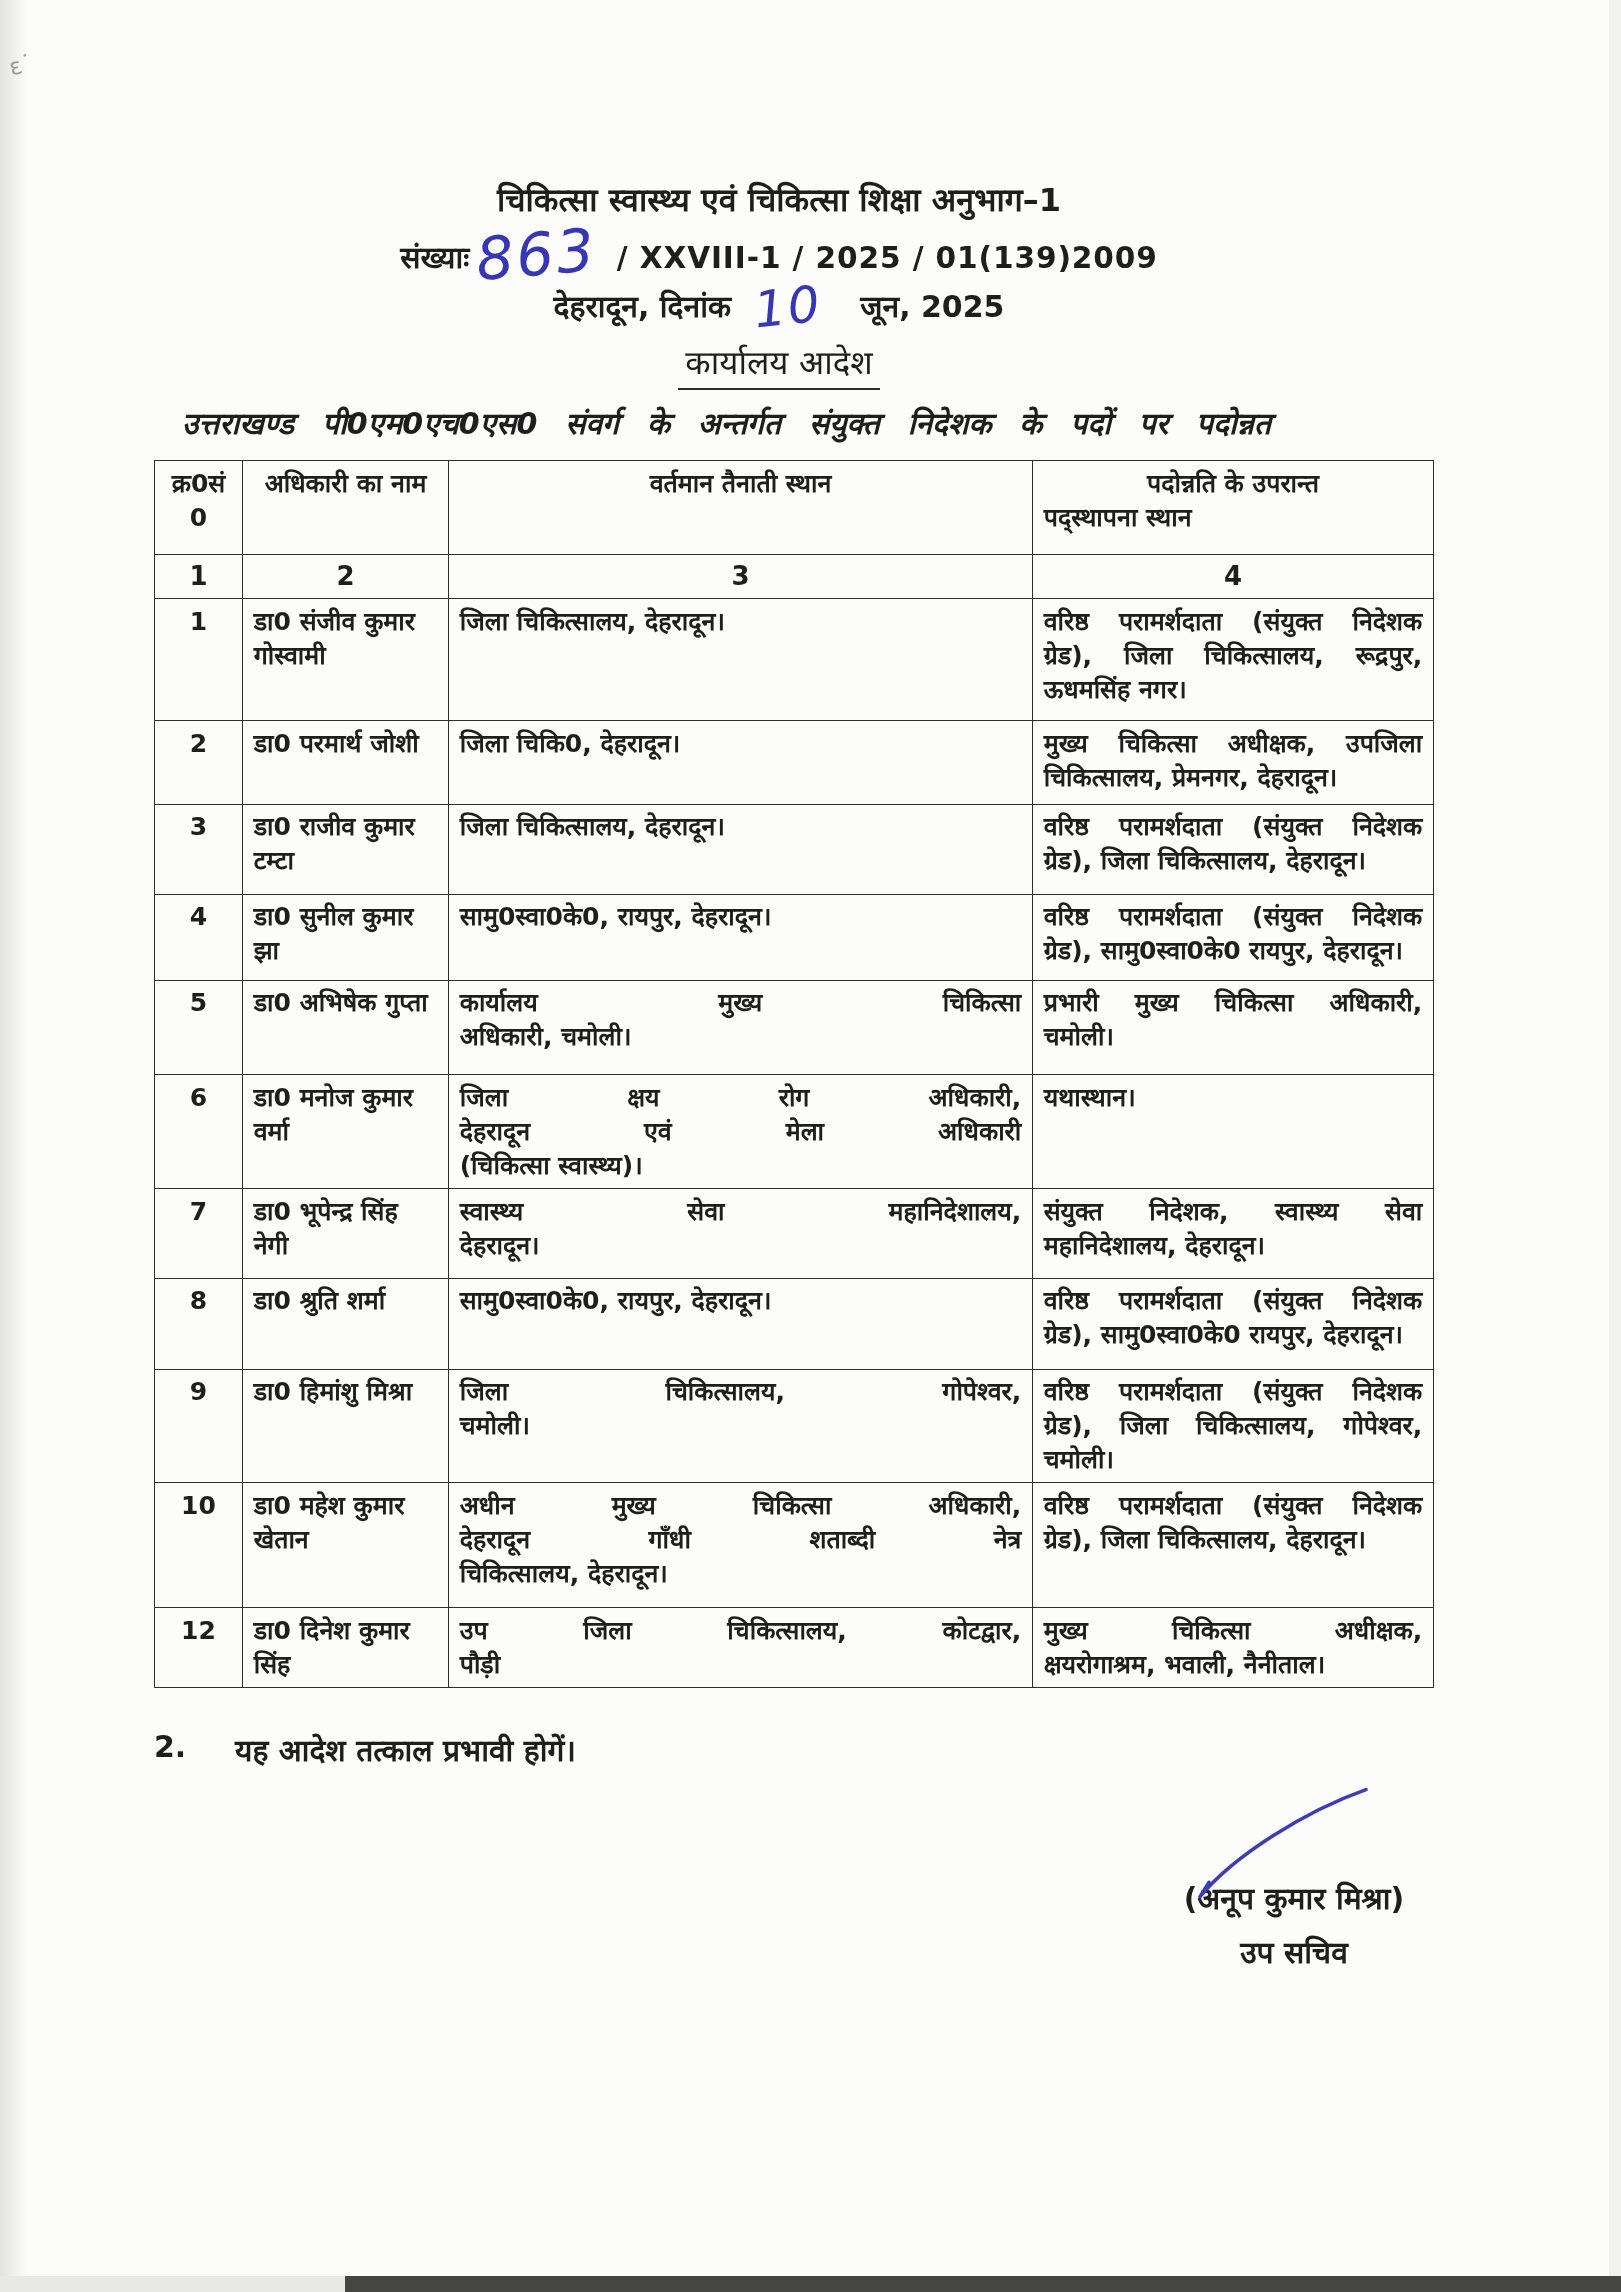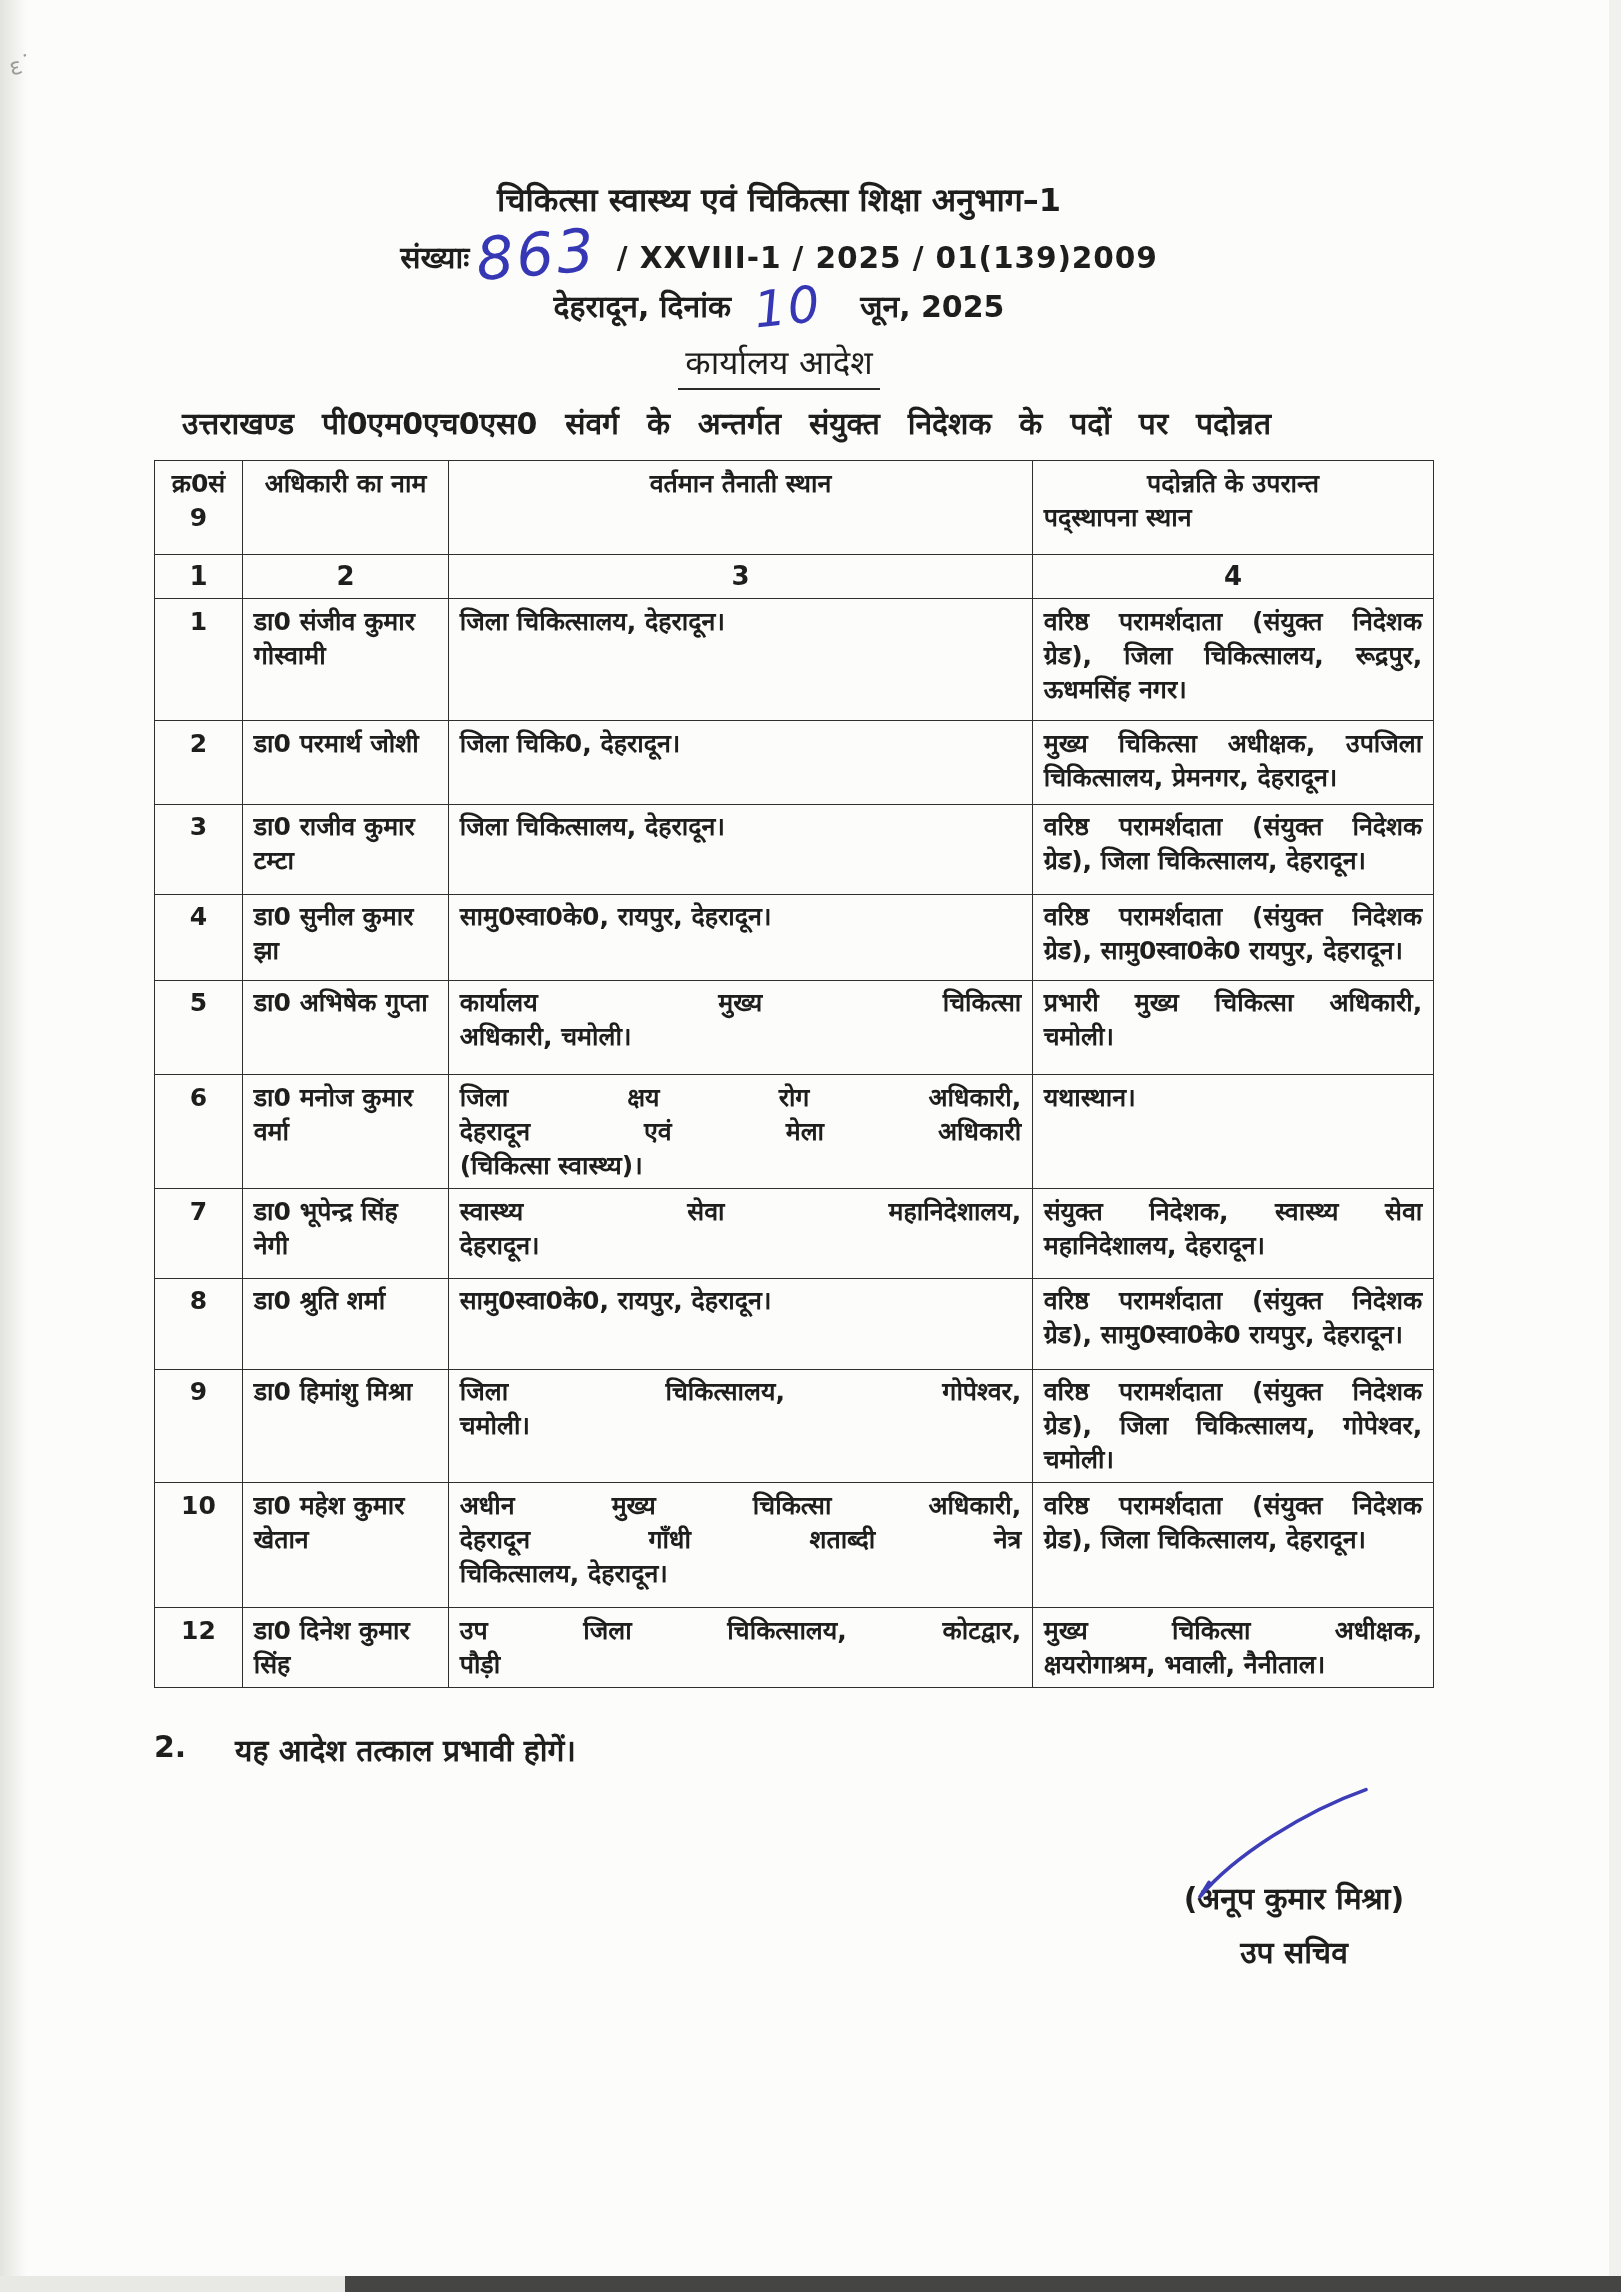--- a/index.html
+++ b/index.html
@@ -31,21 +31,21 @@
   .hw{color:#3637b4;display:inline-block;line-height:0;font-style:italic;font-weight:500;
       position:relative;top:7.2px;}
   .hw-ref{font-size:59px;margin:0 19.7px 0 7.2px;transform:rotate(-5deg);letter-spacing:2.7px;}
   .hw-date{font-size:50px;margin:0 39px 0 23px;transform:rotate(-6deg);letter-spacing:1.8px;}
   .order-title{display:inline-block;font-size:33px;font-weight:400;
       border-bottom:2.7px solid #2b2b29;padding:0 7.2px 4.5px;margin-bottom:3.6px;}
 
   .intro{width:1146px;font-size:30px;line-height:49px;font-weight:600;margin-top:5.4px;}
   .p-line{display:block;text-align:justify;}
   .p-line.stretch{text-align-last:justify;}
-  .p-line.indent{text-indent:57px;}
+  .p-line.indent{text-indent:57px;font-style:italic;}
 
   table.officers{border-collapse:collapse;margin:12.5px 0 0 29px;table-layout:fixed;width:1279px;}
   table.officers td,table.officers th{border:1.8px solid #2f2f2d;vertical-align:top;
       font-size:25px;line-height:34px;font-weight:600;padding:5.4px 10.7px;word-wrap:break-word;}
   col.c1{width:88px;}col.c2{width:206px;}col.c3{width:584px;}col.c4{width:401px;}
   th{text-align:center;padding-top:9px;}
   tr.hdr th{height:82px;}
   tr.colnum td{height:36px;text-align:center;font-weight:700;font-size:26px;padding:3.6px;}
   td.sn{text-align:center;padding-top:9px;}
   td.name{padding-left:16px;padding-top:7.2px;}
@@ -102,21 +102,21 @@
 
     <table class="officers">
       <colgroup>
           <col class="c1">
           <col class="c2">
           <col class="c3">
           <col class="c4">
         </colgroup>
       <thead>
         <tr class="hdr">
-          <th>क्र0सं9</th>
+          <th>क्र0सं0</th>
           <th>अधिकारी का नाम</th>
           <th>वर्तमान तैनाती स्थान</th>
           <th>
               <span class="jl">पदोन्नति के उपरान्त</span>
               <span class="jl">पद्स्थापना स्थान</span>
             </th>
         </tr>
         <tr class="colnum">
           <td>1</td>
           <td>2</td>

